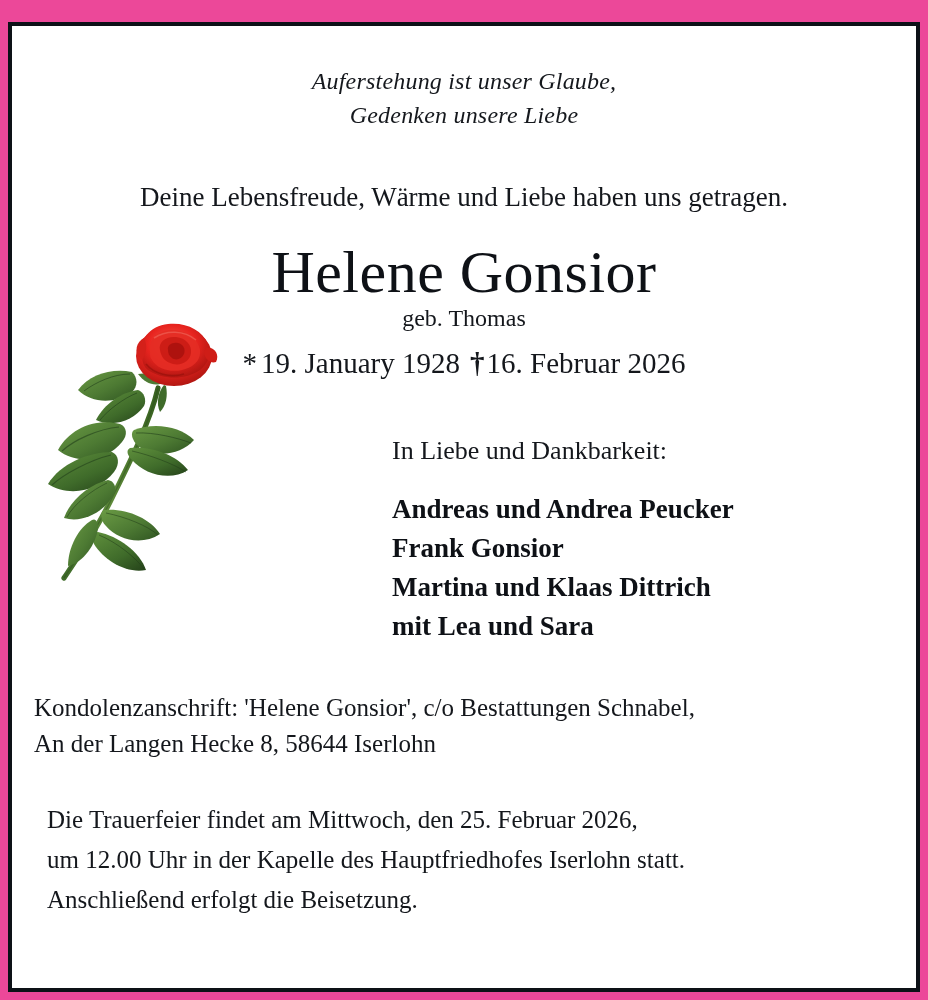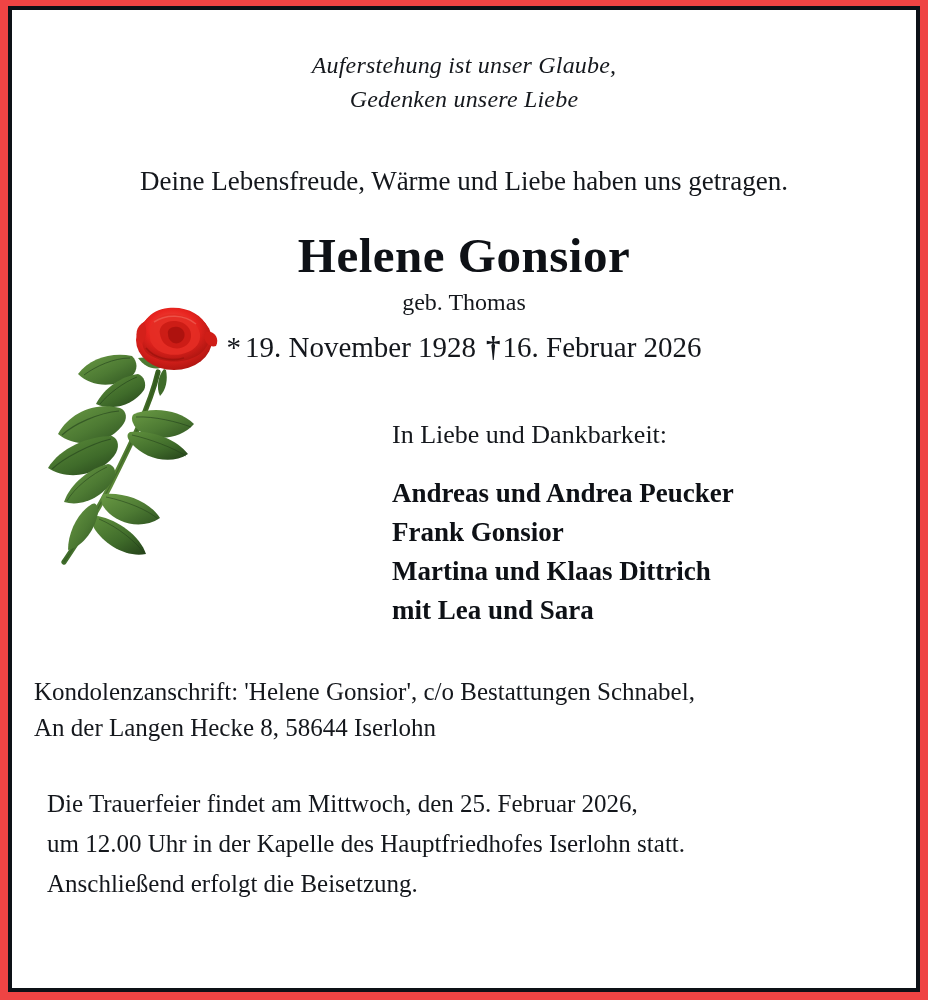--- a/index.html
+++ b/index.html
@@ -14,22 +14,22 @@
     color: #14171c;
     overflow: hidden;
   }
 
   
   .notice-outer {
     position: relative;
     box-sizing: border-box;
     width: 928px;
     height: 1000px;
-    background: #ef4444;
-    padding: 6px 8px 8px 8px;
+    background: #ec4899;
+    padding: 22px 8px 8px 8px;
   }
   .notice-frame {
     position: relative;
     box-sizing: border-box;
     width: 100%;
     height: 100%;
     border: 4px solid #0d1117;
     background: #ffffff;
     overflow: hidden;
   }
@@ -65,22 +65,22 @@
   }
 
   
   .name-block {
     margin-top: 28px;
     text-align: center;
     position: relative;
     z-index: 2;
   }
   .deceased-name {
-    font-size: 49px;
-    font-weight: 700;
+    font-size: 60px;
+    font-weight: 400;
     line-height: 60px;
     letter-spacing: 0.5px;
     color: #0e1116;
   }
   .maiden-name {
     margin-top: 0;
     font-size: 24px;
     line-height: 32px;
     font-weight: 400;
     color: #14171c;
@@ -242,21 +242,21 @@
             <path d="M106 46 C100 40, 102 30, 110 26 C114 34, 112 42, 108 48 Z" fill="#d4201a"></path>
             <path d="M172 36 C180 34, 186 42, 182 50 C176 52, 170 46, 170 40 Z" fill="#cf1d17"></path>
           </g>
         </svg>
       </div>
 
       <div class="name-block">
         <div class="deceased-name">Helene Gonsior</div>
         <div class="maiden-name">geb. Thomas</div>
         <div class="life-dates">
-          <span class="star">*</span><span>19. November 1928</span><span class="dagger">†</span><span>16. Februar 2026</span>
+          <span class="star">*</span><span>19. January 1928</span><span class="dagger">†</span><span>16. Februar 2026</span>
         </div>
       </div>
 
       <div class="dedication-area">
         <div class="dedication-heading">In Liebe und Dankbarkeit:</div>
         <div class="survivors">
           <div>Andreas und Andrea Peucker</div>
           <div>Frank Gonsior</div>
           <div>Martina und Klaas Dittrich</div>
           <div>mit Lea und Sara</div>

